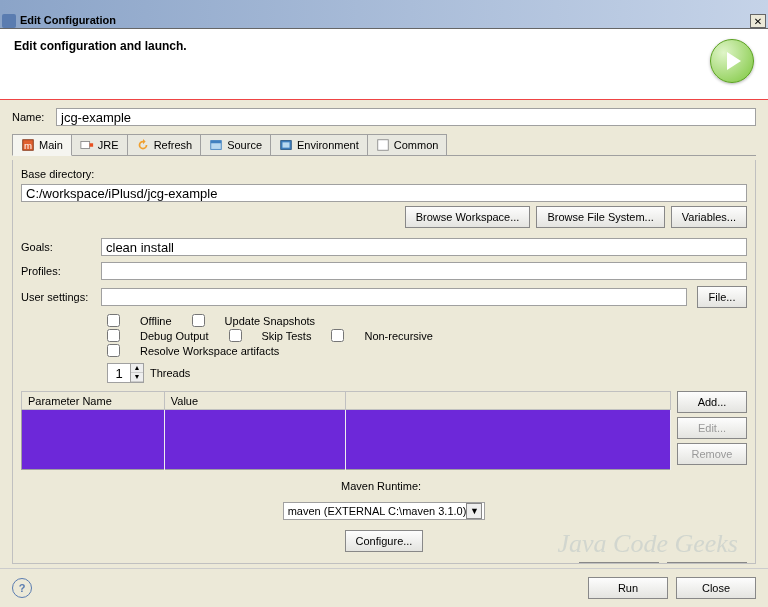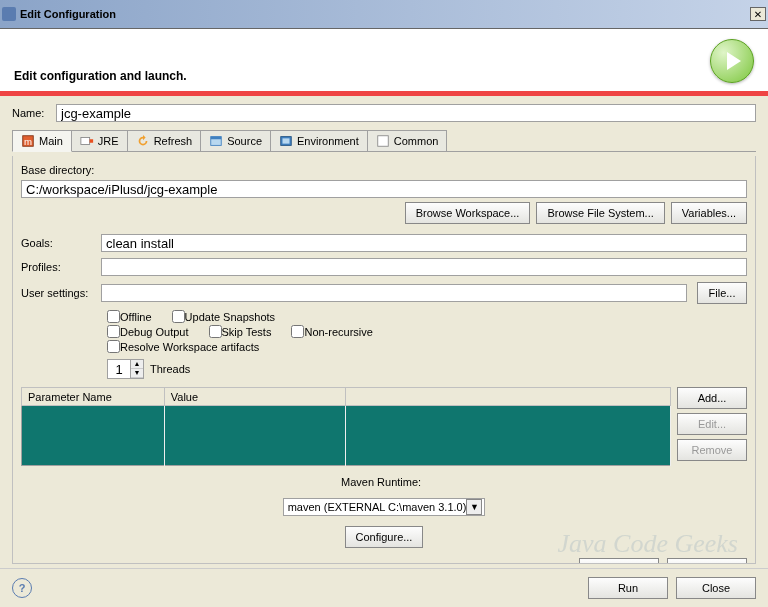--- a/index.html
+++ b/index.html
@@ -1,21 +1,21 @@
 <!DOCTYPE html>
 <html><head>
 <meta charset="utf-8">
 <style>
 * { box-sizing: border-box; margin: 0; padding: 0; font-family: Tahoma, Arial, sans-serif; font-size: 11px; }
 body { background: #ece9d8; width: 768px; height: 607px; overflow: hidden; display: flex; flex-direction: column; }
-.titlebar { background: linear-gradient(to right, #8ba4c8, #c5d3e8); height: 18px; display: flex; align-items: center; padding: 14px 2px; border-bottom: 1px solid #666; }
+.titlebar { background: linear-gradient(to right, #8ba4c8, #c5d3e8); height: 18px; display: flex; padding: 14px 2px; border-bottom: 1px solid #666; }
 .titlebar .tb-icon { width: 14px; height: 14px; margin-right: 4px; background: #5a7cb0; border-radius: 2px; }
 .titlebar .tb-title { color: #000; font-weight: bold; flex: 1; }
 .titlebar .tb-close { width: 16px; height: 14px; border: 1px solid #666; background: #ece9d8; display: flex; align-items: center; justify-content: center; font-size: 10px; cursor: pointer; font-family: Arial; }
-.header { display: flex; align-items: flex-end; padding: 10px 14px 8px; background: #fff; border-bottom: 5px solid #ef4444; }
+.header { display: flex; align-items: flex-start; padding: 10px 14px 16px; background: #fff; border-bottom: 1px solid #ef4444; }
 .header-title { font-weight: bold; font-size: 12px; flex: 1; }
 .play-icon { width: 44px; height: 44px; border-radius: 50%; background: radial-gradient(circle at 30% 30%, #dff5c8, #7cc63c); border: 1px solid #5aa020; display: flex; align-items: center; justify-content: center; box-shadow: 0 1px 3px rgba(0,0,0,.3); }
 .play-icon::after { content: ''; border-left: 14px solid #fff; border-top: 9px solid transparent; border-bottom: 9px solid transparent; margin-left: 4px; }
 .content { flex: 1; padding: 8px 12px 4px; display: flex; flex-direction: column; gap: 4px; overflow: hidden; }
 .row { display: flex; align-items: center; gap: 6px; }
 .label { min-width: 38px; }
 input[type=text] { border: 1px solid #a0a0a0; padding: 2px 4px; font-size: 13px; height: 18px; background: #fff; }
 .name-input { flex: 1; }
 .tabs { display: flex; border-bottom: 1px solid #a0a0a0; margin-top: 4px; }
 .tab { display: flex; align-items: center; gap: 4px; padding: 3px 8px; border: 1px solid #a0a0a0; border-bottom: none; background: #e8e8e0; cursor: pointer; margin-right: -1px; position: relative; }
@@ -23,29 +23,29 @@
 .tab-icon { width: 14px; height: 14px; display: inline-block; }
 .tab-group-box { border: 1px solid #c0c0c0; border-top: none; padding: 8px; background: #ece9d8; flex: 1; display: flex; flex-direction: column; gap: 4px; overflow: hidden; }
 .btn { border: 1px solid #888; background: linear-gradient(#fdfdfd,#e4e4e0); padding: 2px 10px; height: 22px; cursor: pointer; min-width: 70px; }
 .btn:disabled { color: #999; }
 .btn-row-right { display: flex; justify-content: flex-end; gap: 6px; }
 .form-row { display: flex; align-items: center; gap: 10px; margin-top: 2px; }
 .form-row label { min-width: 70px; }
 .form-row input[type=text] { flex: 1; }
 .checks { margin-left: 86px; display: flex; flex-direction: column; gap: 2px; margin-top: 2px; }
 .check-line { display: flex; gap: 20px; }
-.chk { display: flex; align-items: center; gap: 0; }
+.chk { display: flex; align-items: center; gap: 20px; }
 .chk input { margin: 0; }
 .threads-row { display: flex; align-items: center; gap: 6px; margin-left: 86px; margin-top: 2px; }
 .spin { display: flex; align-items: center; border: 1px solid #a0a0a0; height: 20px; background: #fff; }
 .spin input { border: none; width: 22px; text-align: center; height: 16px; outline: none; }
 .spin .sbtns { display: flex; flex-direction: column; border-left: 1px solid #a0a0a0; }
 .spin .sbtns span { width:12px; height:9px; font-size:7px; text-align:center; line-height:8px; cursor:pointer; background:#eee; border-bottom:1px solid #ccc;}
 .table-area { display: flex; gap: 6px; margin-top: 4px; }
-.ptable { flex: 1; border: 1px solid #a0a0a0; background: #0f766e; }
+.ptable { flex: 1; border: 1px solid #a0a0a0; background: #6d28d9; }
 .ptable th { background: #ece9d8; border: 1px solid #c0c0c0; padding: 2px 6px; text-align: left; font-weight: normal; height: 18px; }
 .ptable td { border-right: 1px solid #eee; height: 15px; }
 .side-btns { display: flex; flex-direction: column; gap: 4px; }
 .footer-btns { display: flex; justify-content: flex-end; gap: 8px; margin-top: 6px; }
 .dlg-footer { border-top: 1px solid #ccc; padding: 8px 12px; display: flex; align-items: center; justify-content: space-between; }
 .help-icon { width: 20px; height: 20px; border: 1.5px solid #5a7cb0; border-radius: 50%; color: #5a7cb0; display: flex; align-items: center; justify-content: center; font-weight: bold; cursor: pointer; }
 .select-like { flex:1; display:flex; align-items:center; border:1px solid #a0a0a0; background:#fff; height:20px; padding:0 2px 0 4px;}
 .select-like span.val { flex:1; }
 .select-like .dd { width:16px; height:16px; border:1px solid #888; background:#eee; text-align:center; font-size:9px; line-height:14px; cursor:pointer;}
 .watermark { position:absolute; right:30px; bottom:48px; font-size:26px; color: rgba(130,160,180,.25); font-style:italic; pointer-events:none; font-family: Georgia, serif;}

